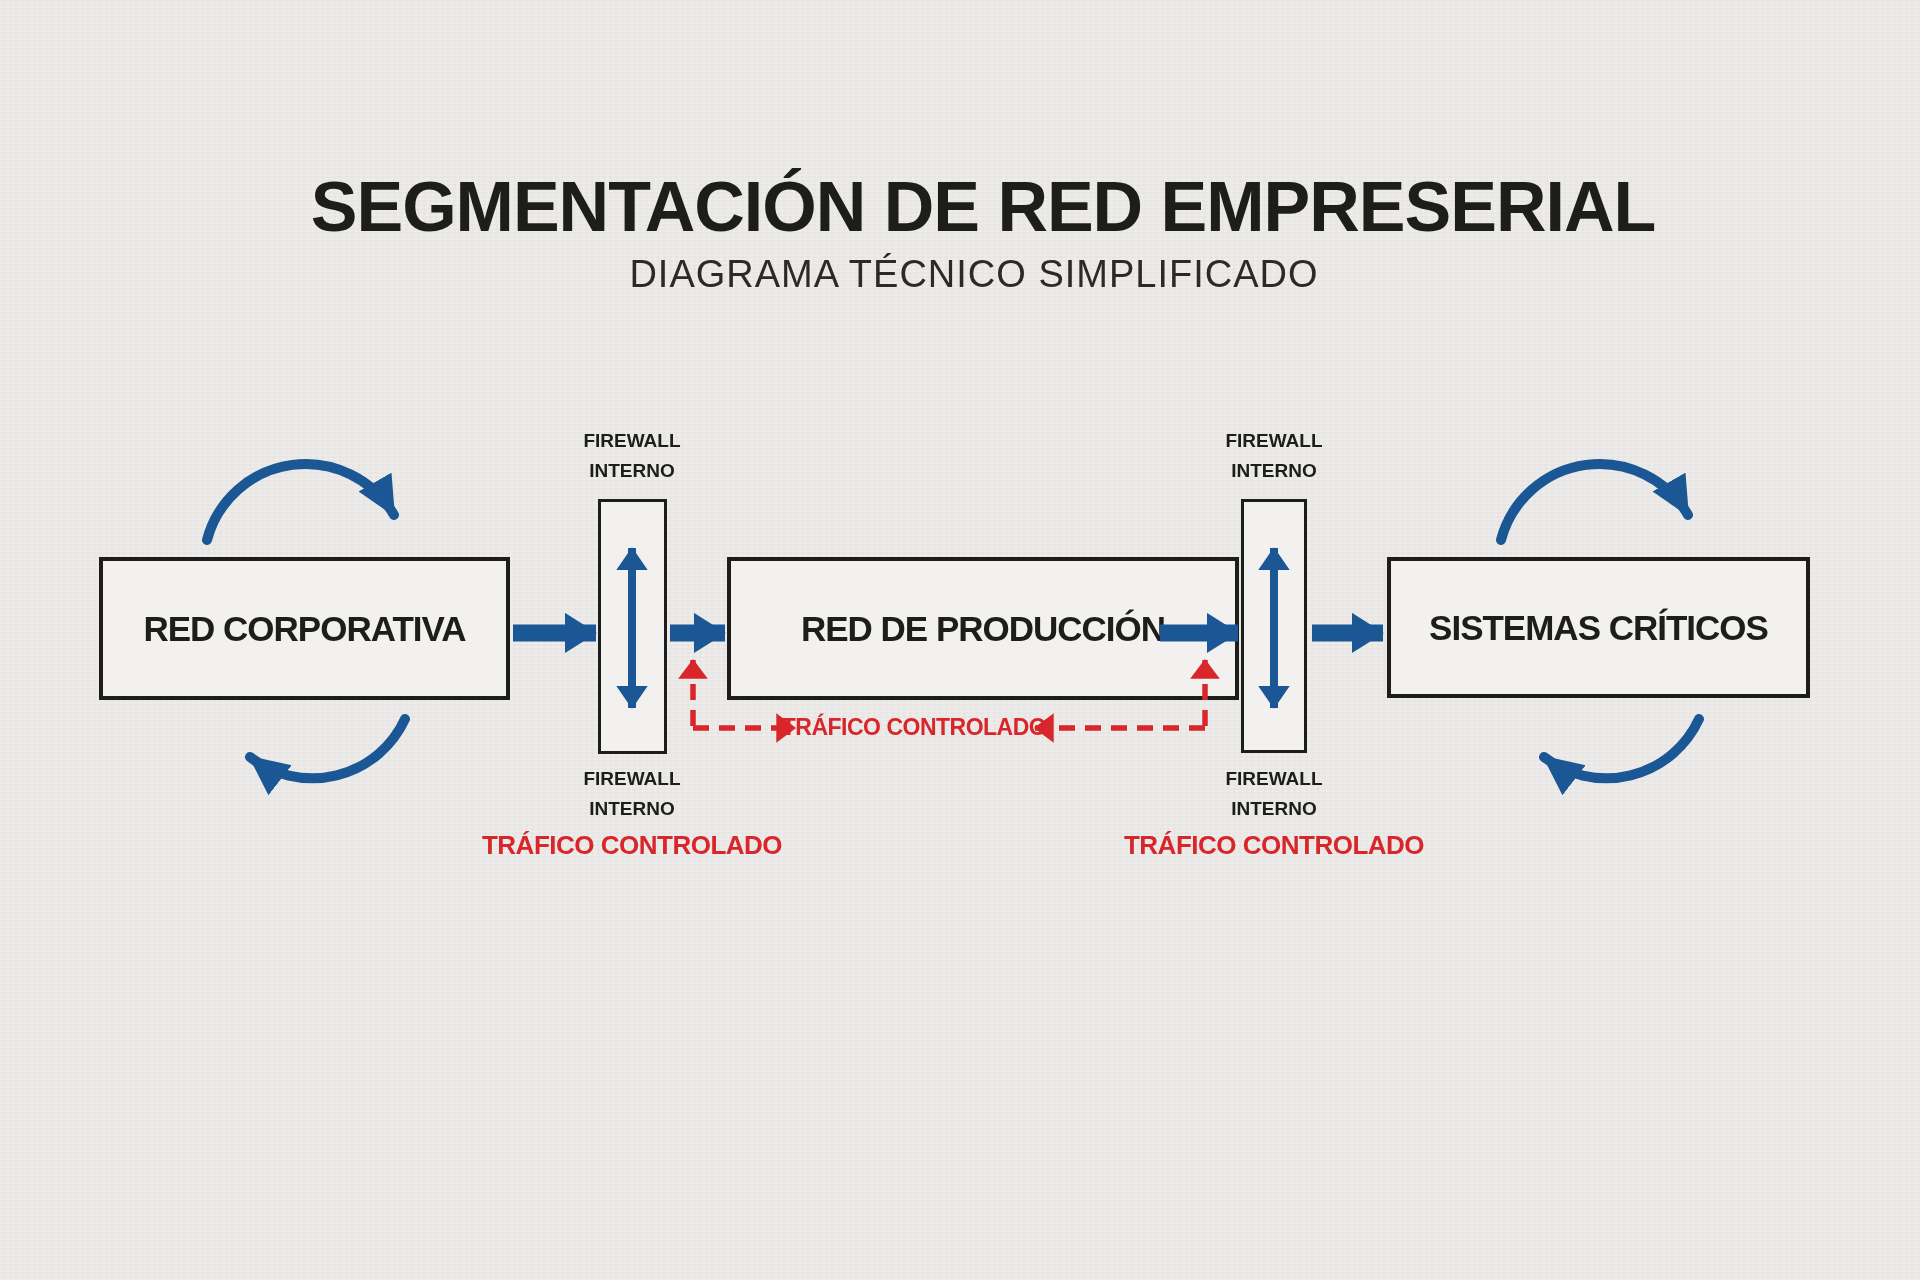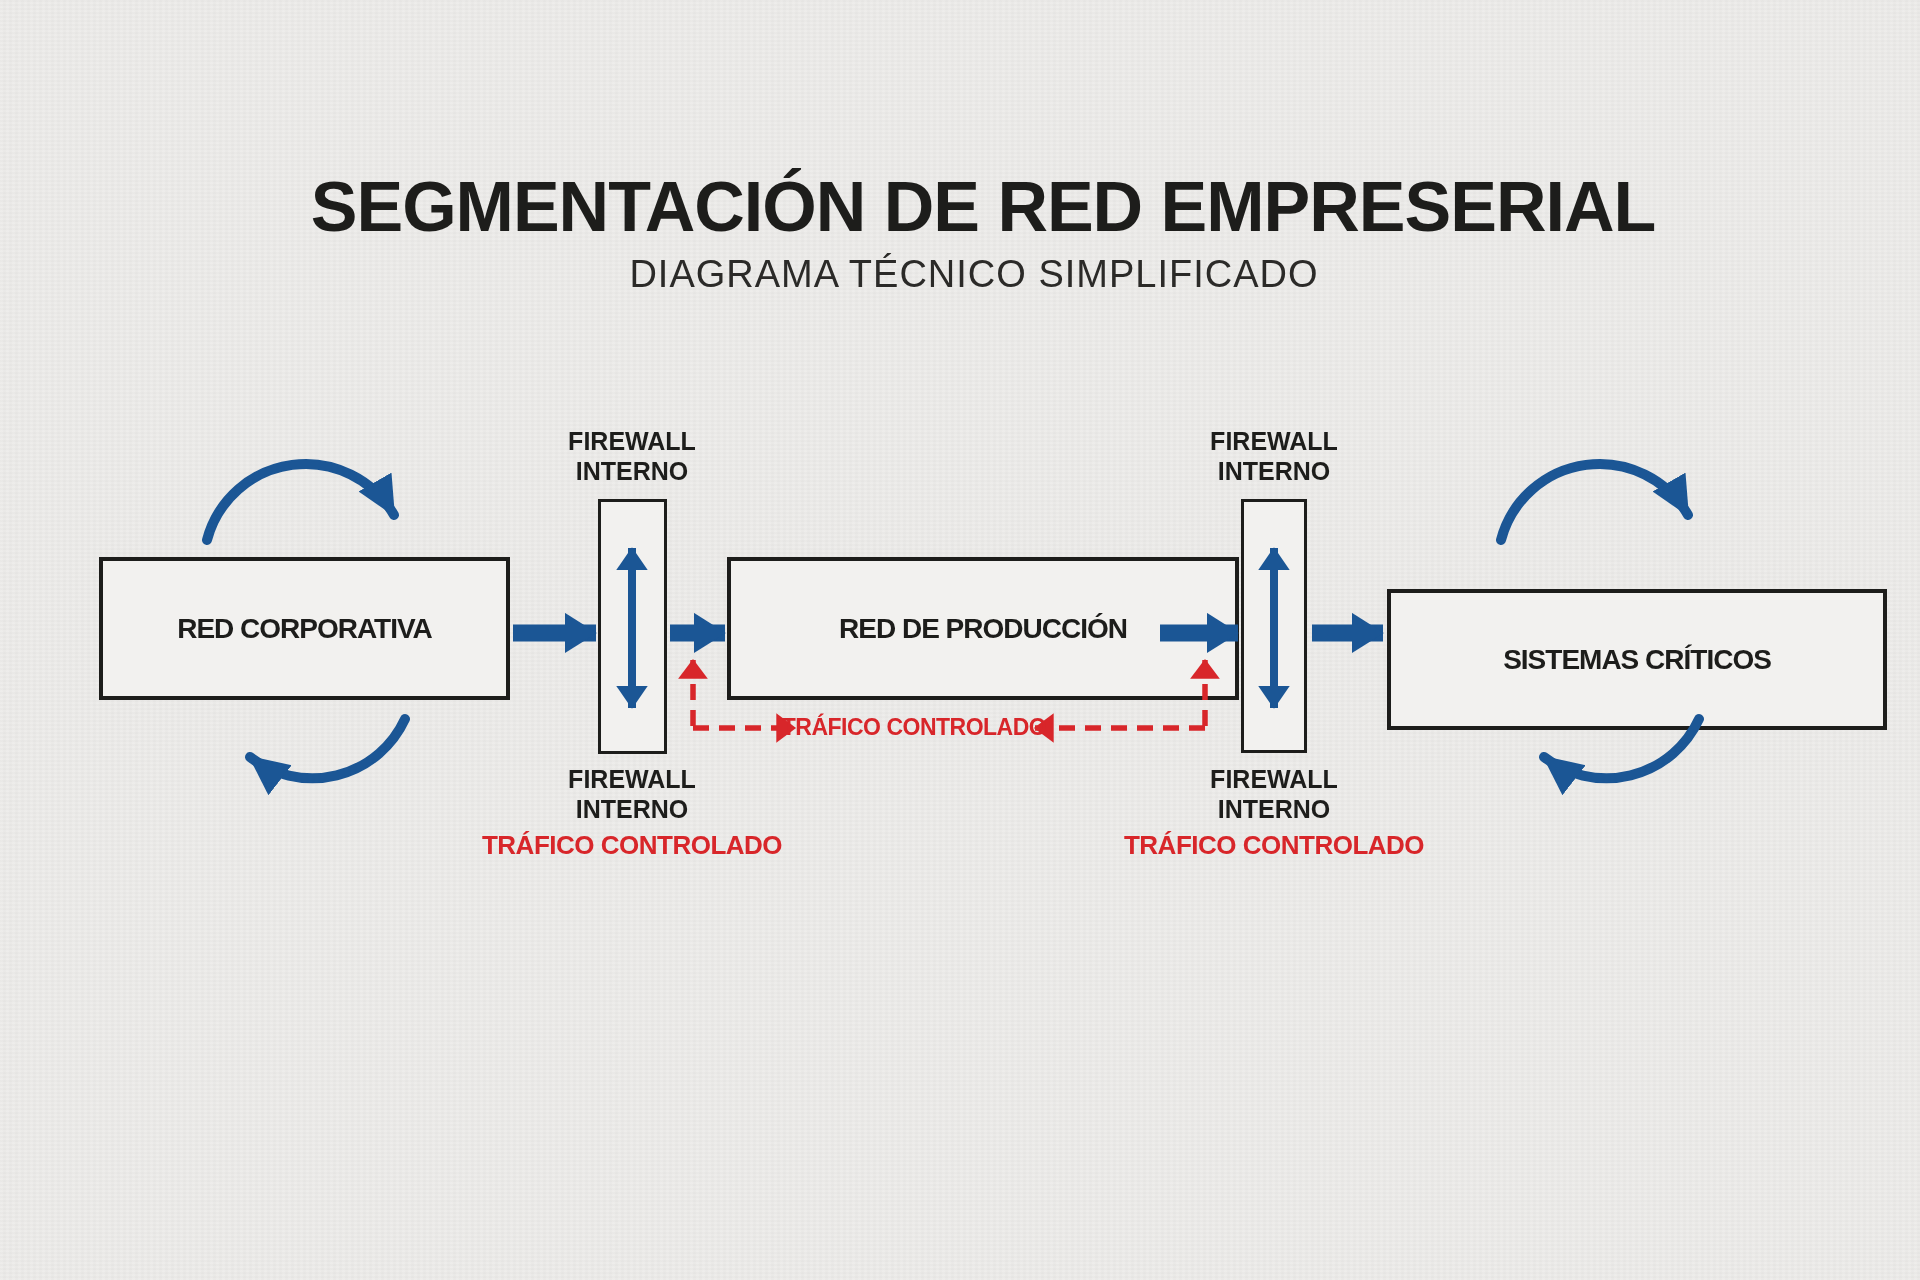--- a/index.html
+++ b/index.html
@@ -18,42 +18,42 @@
   }
   .subtitle{
     position:absolute;top:254px;left:14px;width:1920px;text-align:center;
     font-size:38px;font-weight:400;letter-spacing:1px;line-height:1.1;color:#2b2a28;
   }
   .box{
     position:absolute;box-sizing:border-box;background:#f2f1ef;border:4px solid #1d1d1b;
     display:flex;align-items:center;justify-content:center;
   }
   .fw{border-width:3px;}
-  .node-label{font-size:28px;font-weight:700;letter-spacing:-1px;white-space:nowrap;}
+  .node-label{font-size:35px;font-weight:700;letter-spacing:-1px;white-space:nowrap;}
   .lbl{position:absolute;text-align:center;font-weight:700;white-space:pre-line;}
-  .fw-lbl{font-size:25px;line-height:30px;width:300px;color:#1d1d1b;}
+  .fw-lbl{font-size:19px;line-height:30px;width:300px;color:#1d1d1b;}
   .red-lbl{font-size:26px;line-height:28px;width:360px;color:#d8262a;letter-spacing:-0.5px;}
   .center-red{font-size:23px;line-height:23px;width:300px;color:#d8262a;letter-spacing:-0.5px;}
   svg.layer{position:absolute;left:0;top:0;pointer-events:none;}
 </style>
 </head>
 <body>
 
 <div class="canvas">
 
   <div class="title">SEGMENTACIÓN DE RED EMPRESERIAL</div>
   <div class="subtitle">DIAGRAMA TÉCNICO SIMPLIFICADO</div>
 
   <div class="box" style="left:99px;top:557px;width:411px;height:143px;">
     <span class="node-label">RED CORPORATIVA</span>
   </div>
   <div class="box" style="left:727px;top:557px;width:512px;height:143px;">
     <span class="node-label">RED DE PRODUCCIÓN</span>
   </div>
-  <div class="box" style="left:1387px;top:557px;width:500px;height:141px;margin-top:32px;">
+  <div class="box" style="left:1387px;top:557px;width:423px;height:141px;">
     <span class="node-label">SISTEMAS CRÍTICOS</span>
   </div>
 
   <div class="box fw" style="left:598px;top:499px;width:69px;height:255px;"></div>
   <div class="box fw" style="left:1241px;top:499px;width:66px;height:254px;"></div>
 
   <svg class="layer" width="1920" height="1280" viewBox="0 0 1920 1280">
     <defs>
       <marker id="mblue" markerUnits="strokeWidth" markerWidth="2.1" markerHeight="2.6" refX="1.85" refY="1.2" orient="auto">
         <path d="M0,0 L1.9,1.2 L0,2.4 Z" fill="#1b5695"></path>

